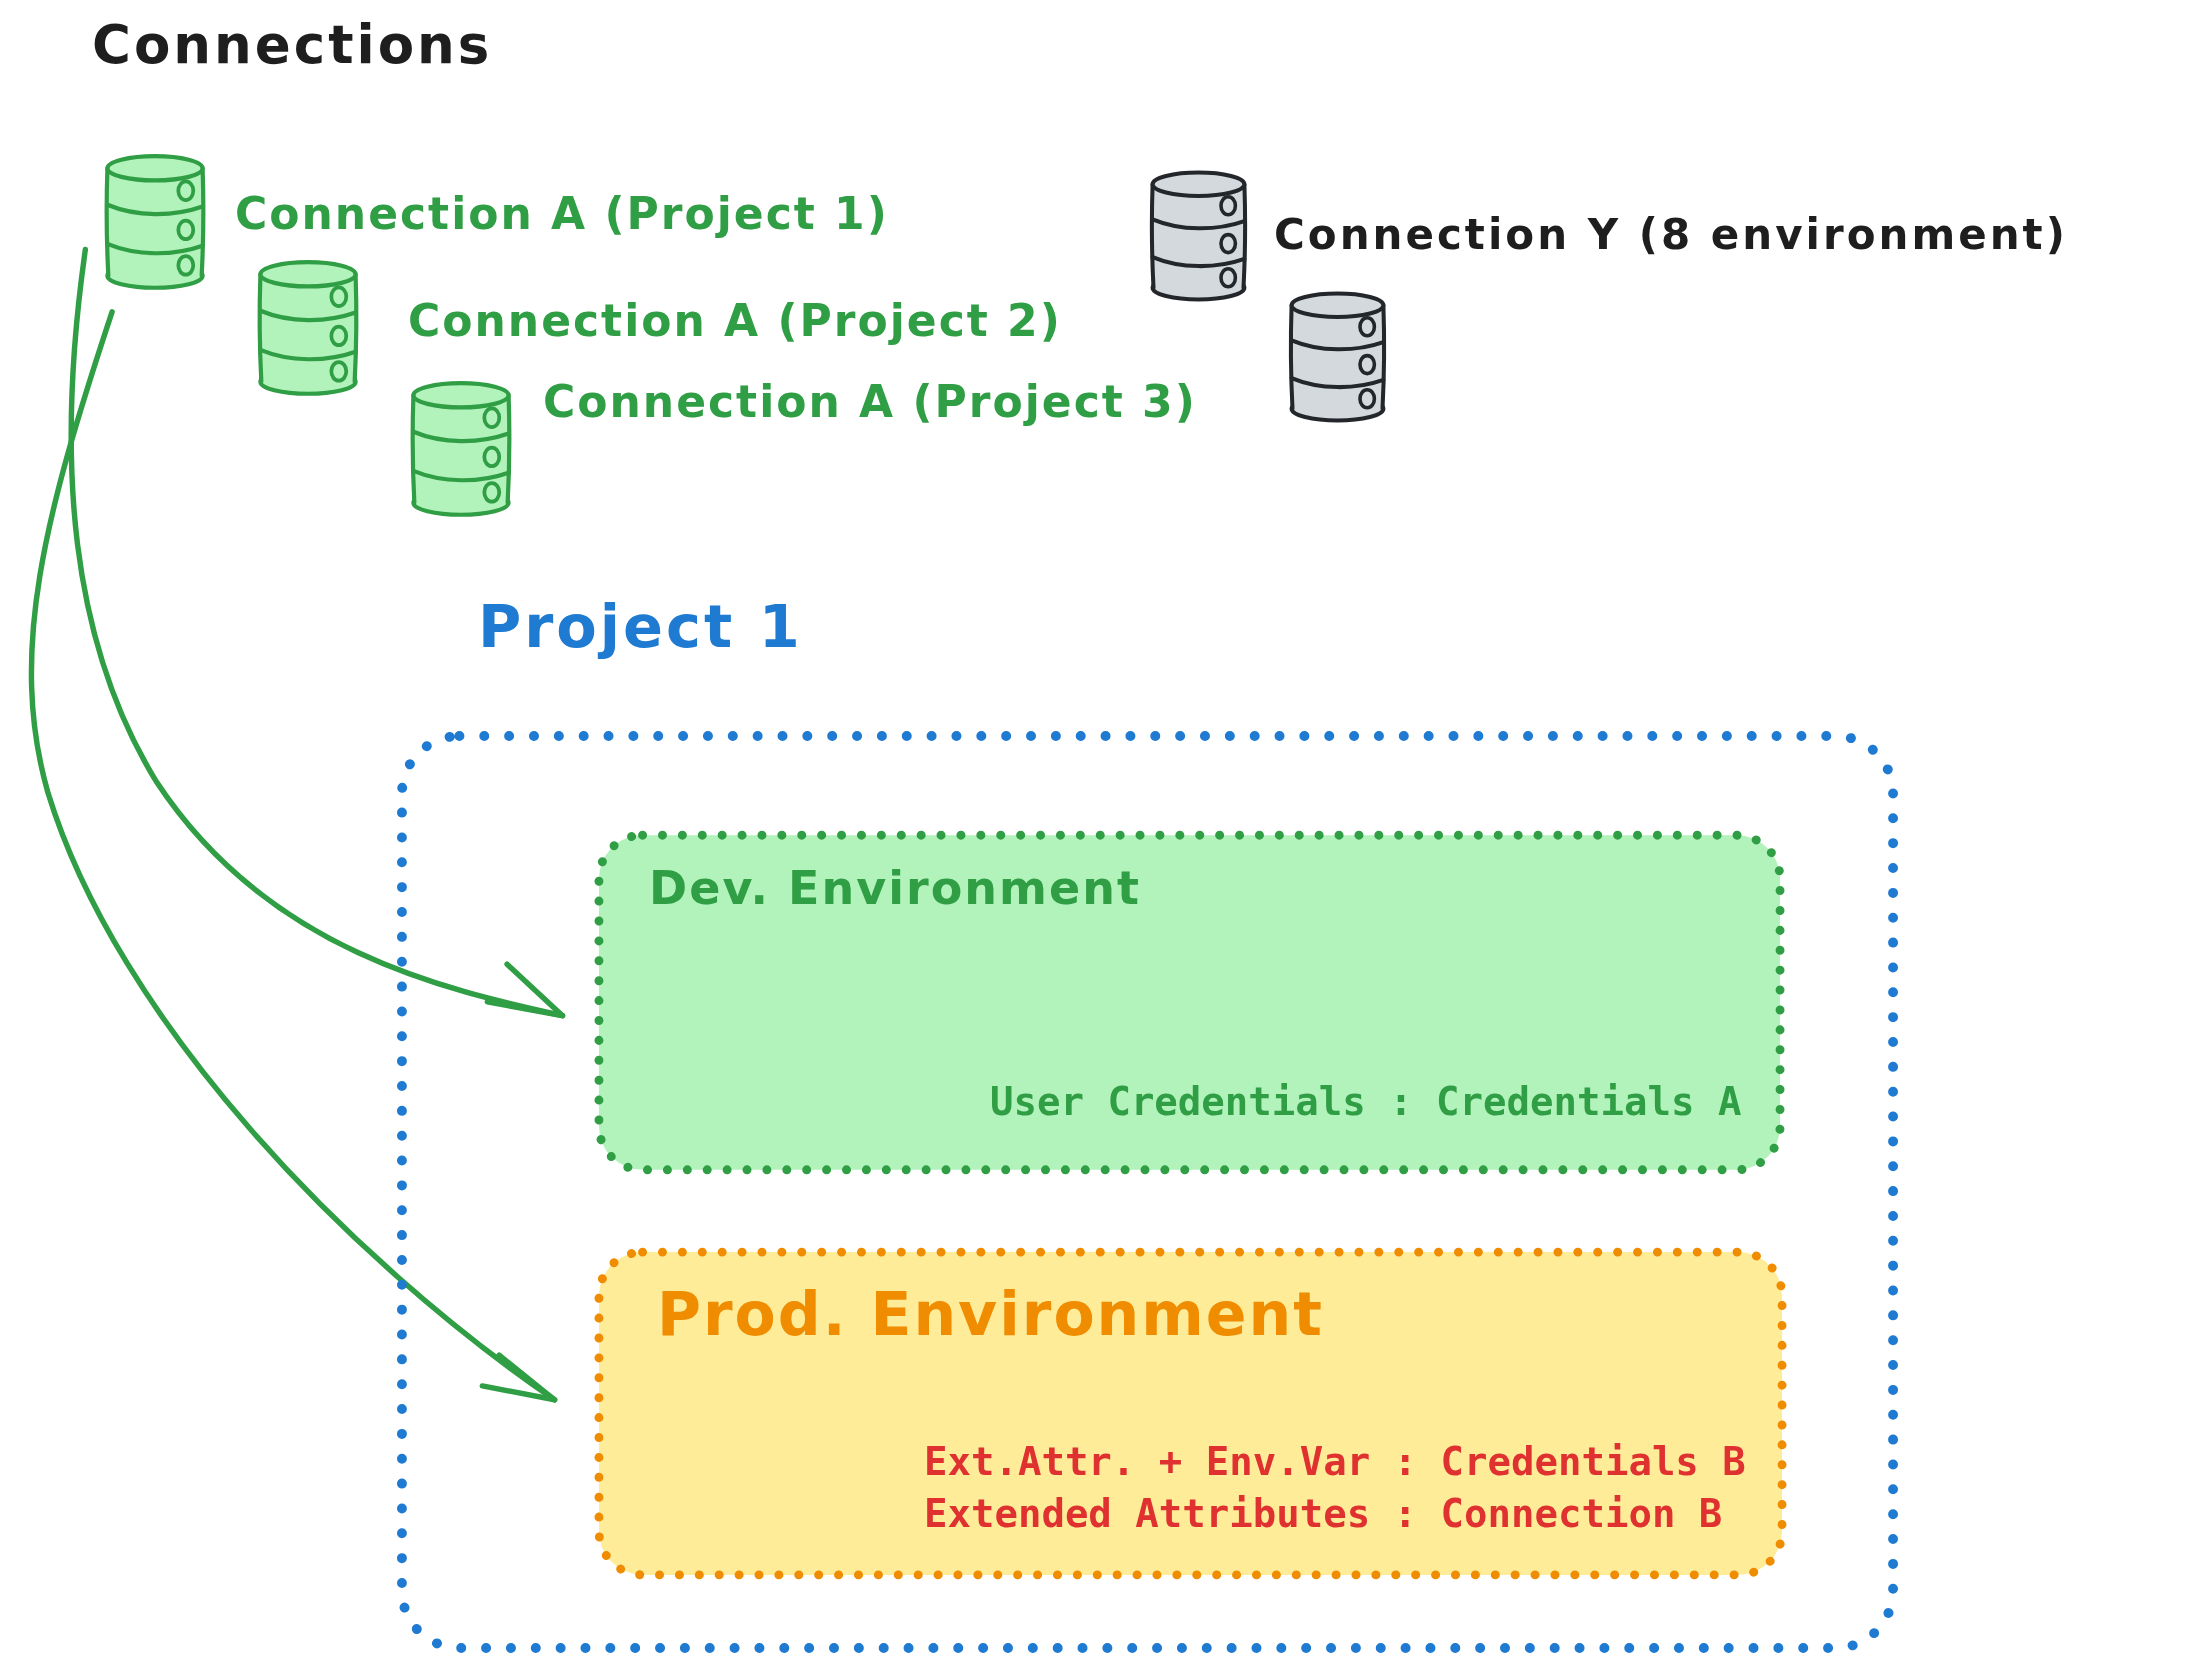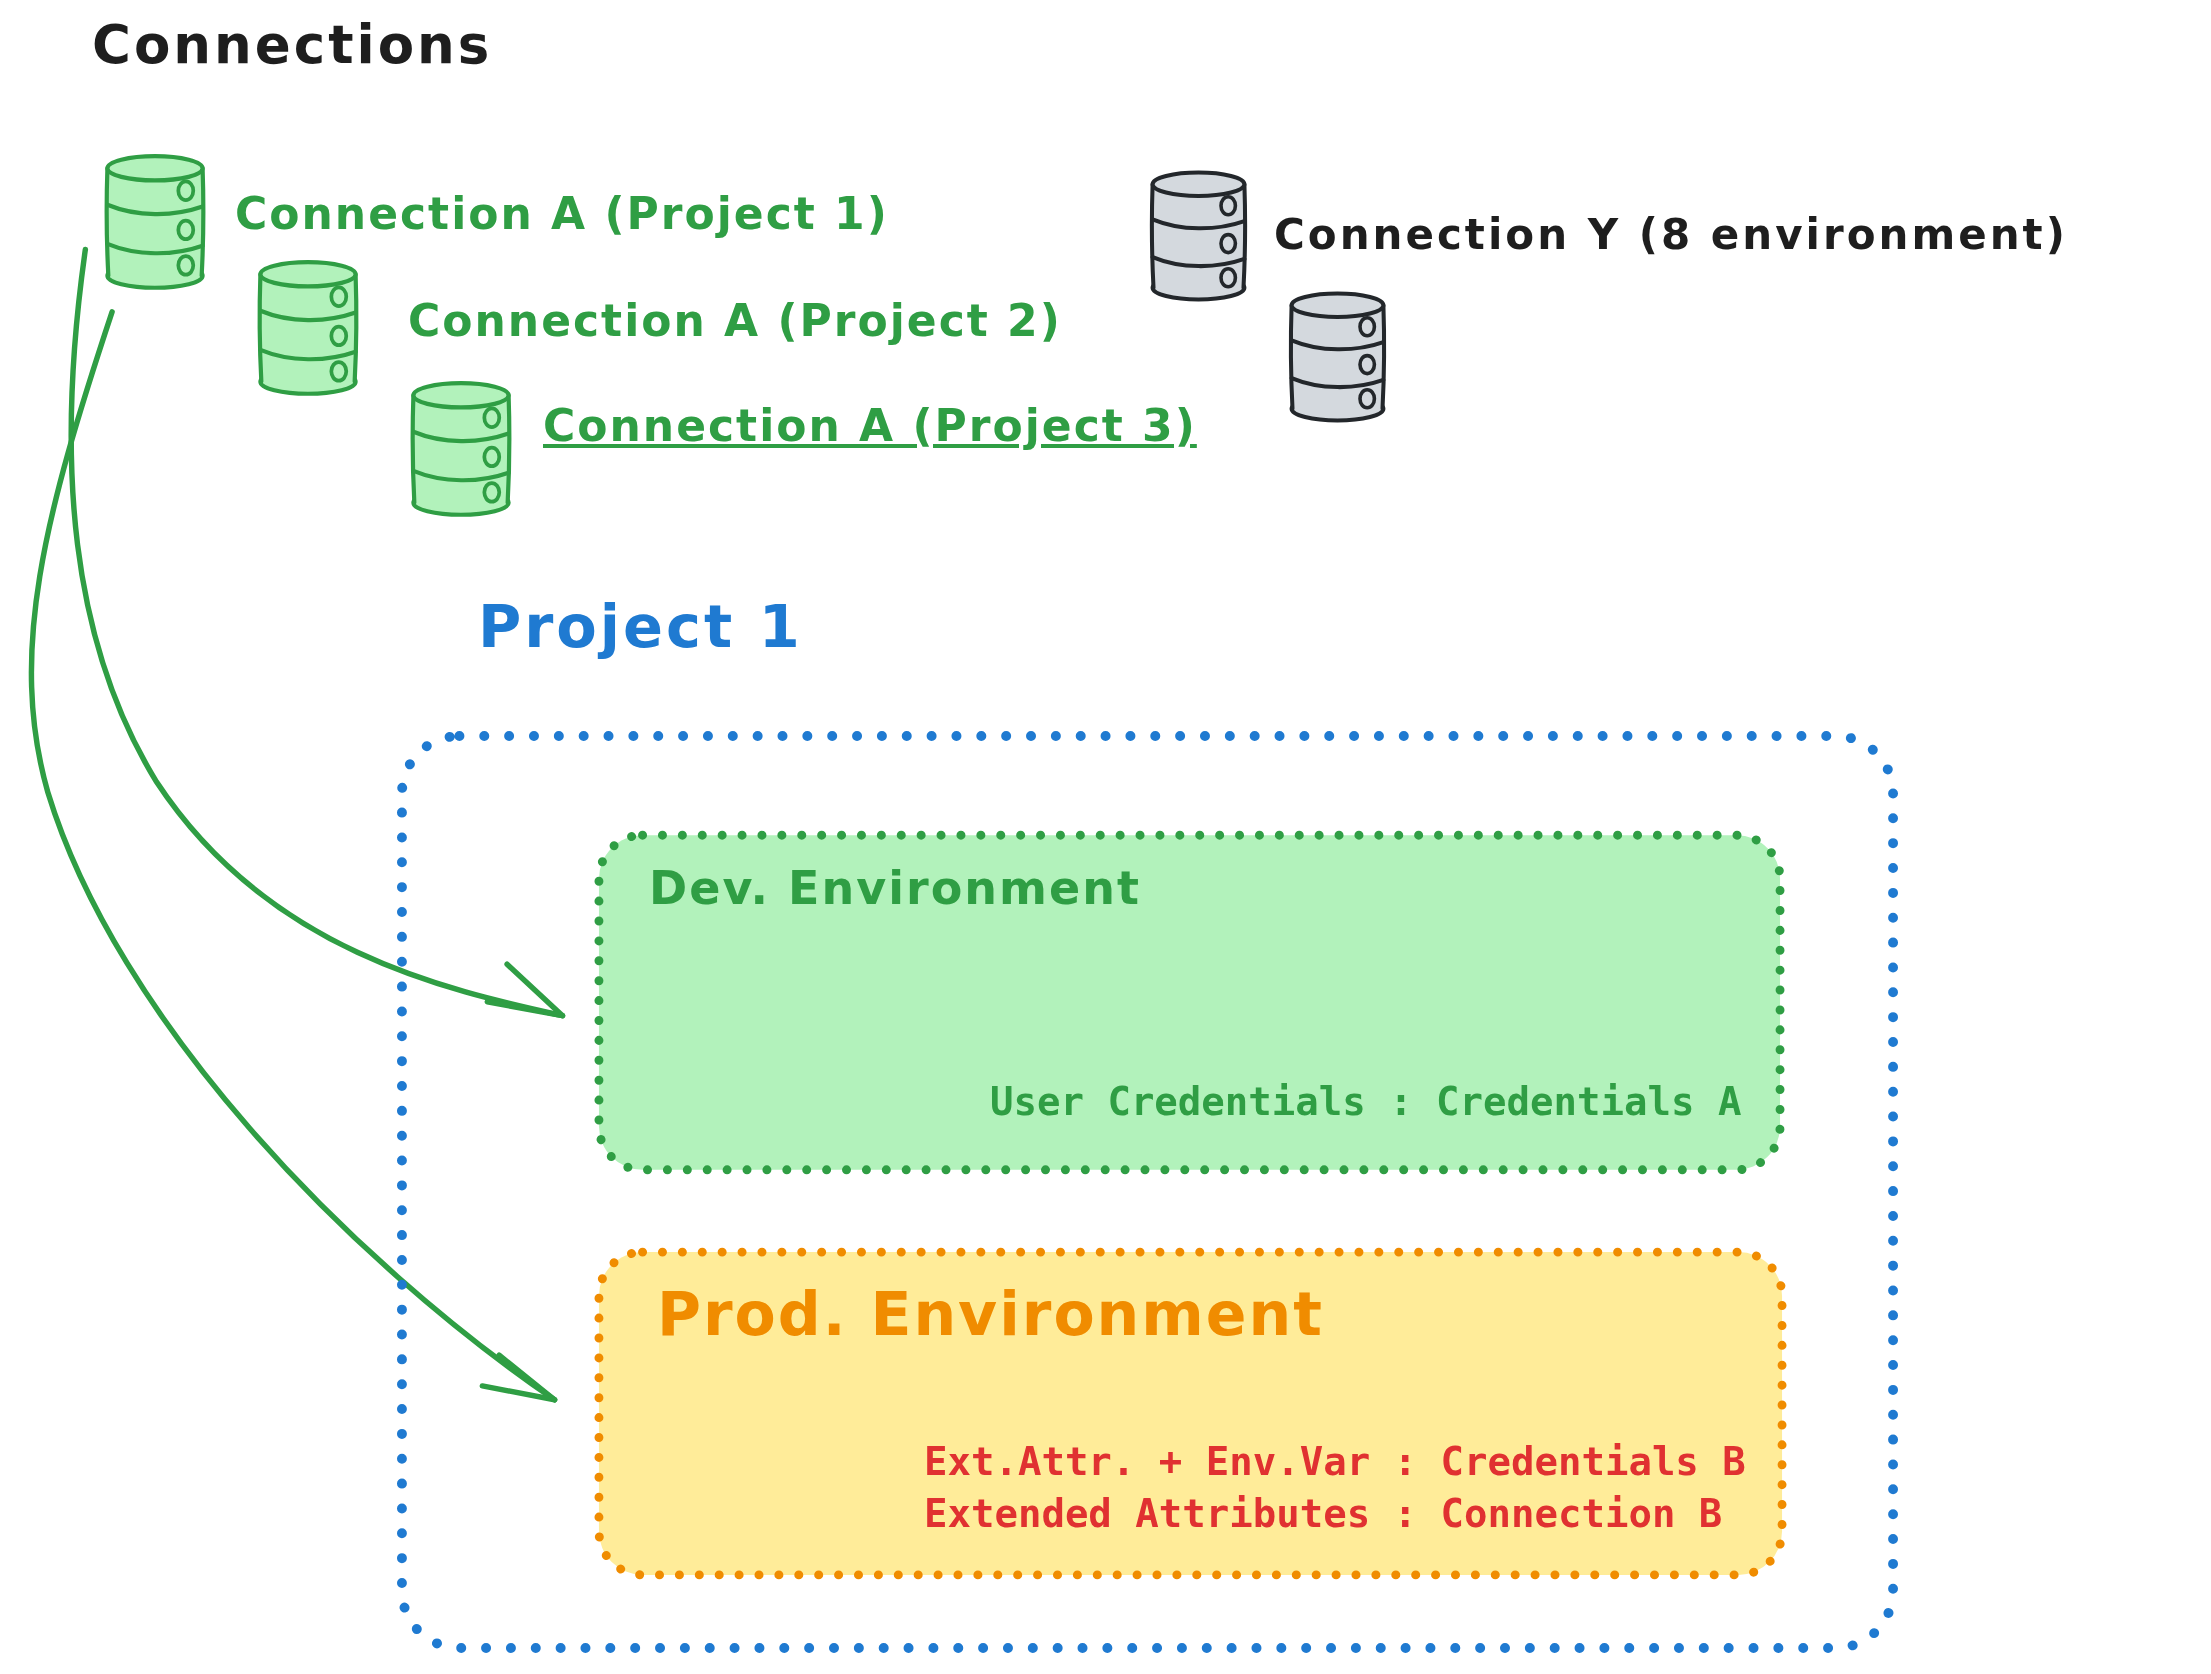--- a/index.html
+++ b/index.html
@@ -85,21 +85,21 @@
       <g fill="none" stroke-width="4">
         <ellipse cx="93" cy="42" rx="8" ry="10"></ellipse>
         <ellipse cx="93" cy="84" rx="8" ry="10"></ellipse>
         <ellipse cx="93" cy="122" rx="8" ry="10"></ellipse>
       </g>
     </g>
   </svg>
 
   <div class="abs hand green-label" style="left:235px;top:188px;">Connection A (Project 1)</div>
   <div class="abs hand green-label" style="left:408px;top:295px;">Connection A (Project 2)</div>
-  <div class="abs hand green-label" style="left:543px;top:400px;text-decoration:underline;">Connection A (Project 3)</div>
+  <div class="abs hand green-label" style="left:543px;top:376px;">Connection A (Project 3)</div>
 
   <svg class="abs dbicon" style="left:1143px;top:168px;" width="111" height="135" viewBox="0 0 120 150">
     <g stroke-width="4.5" stroke-linecap="round" style="stroke:var(--c-gray_stroke);">
       <ellipse cx="60" cy="133" rx="51" ry="13" style="fill:var(--c-gray_fill);"></ellipse>
       <rect x="9" y="18" width="102" height="115" stroke="none" style="fill:var(--c-gray_fill);"></rect>
       <path d="M 9 18 Q 7 76 10 133 M 111 18 Q 113 76 110 133" fill="none"></path>
       <ellipse cx="60" cy="18" rx="51" ry="13" style="fill:var(--c-gray_fill);"></ellipse>
       <path d="M 9 57 C 40 70, 80 70, 111 59 M 9 99 C 40 112, 80 112, 111 101" fill="none"></path>
       <g fill="none" stroke-width="4">
         <ellipse cx="93" cy="42" rx="8" ry="10"></ellipse>

